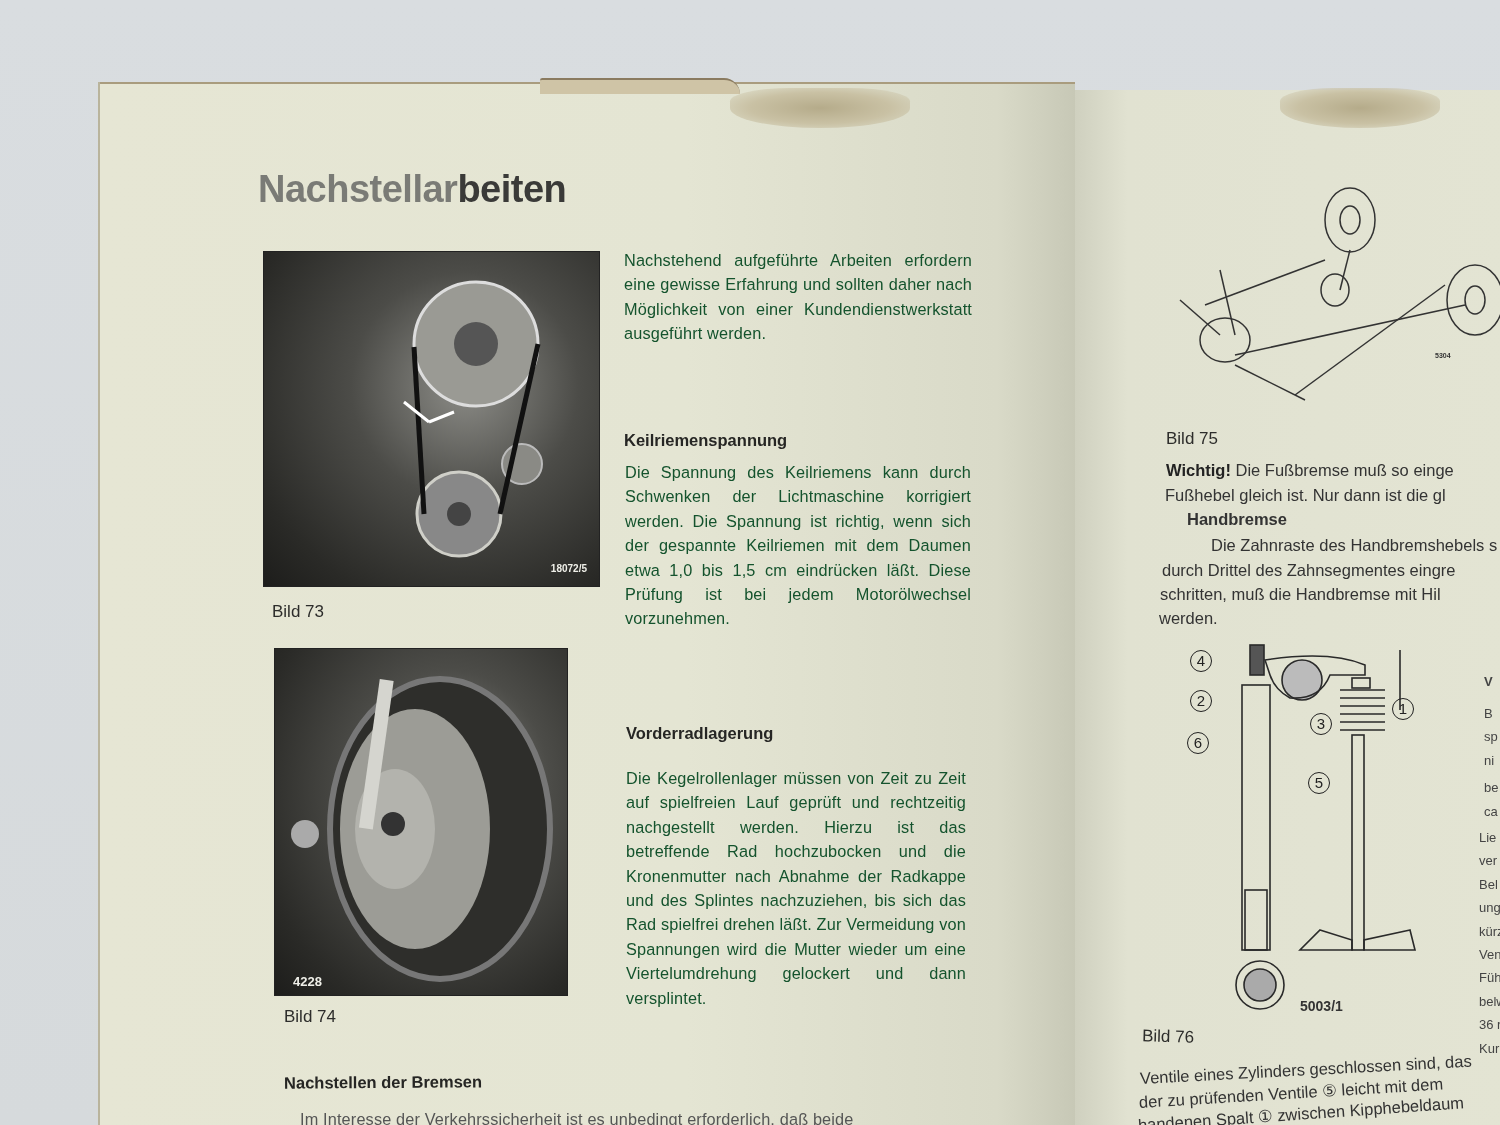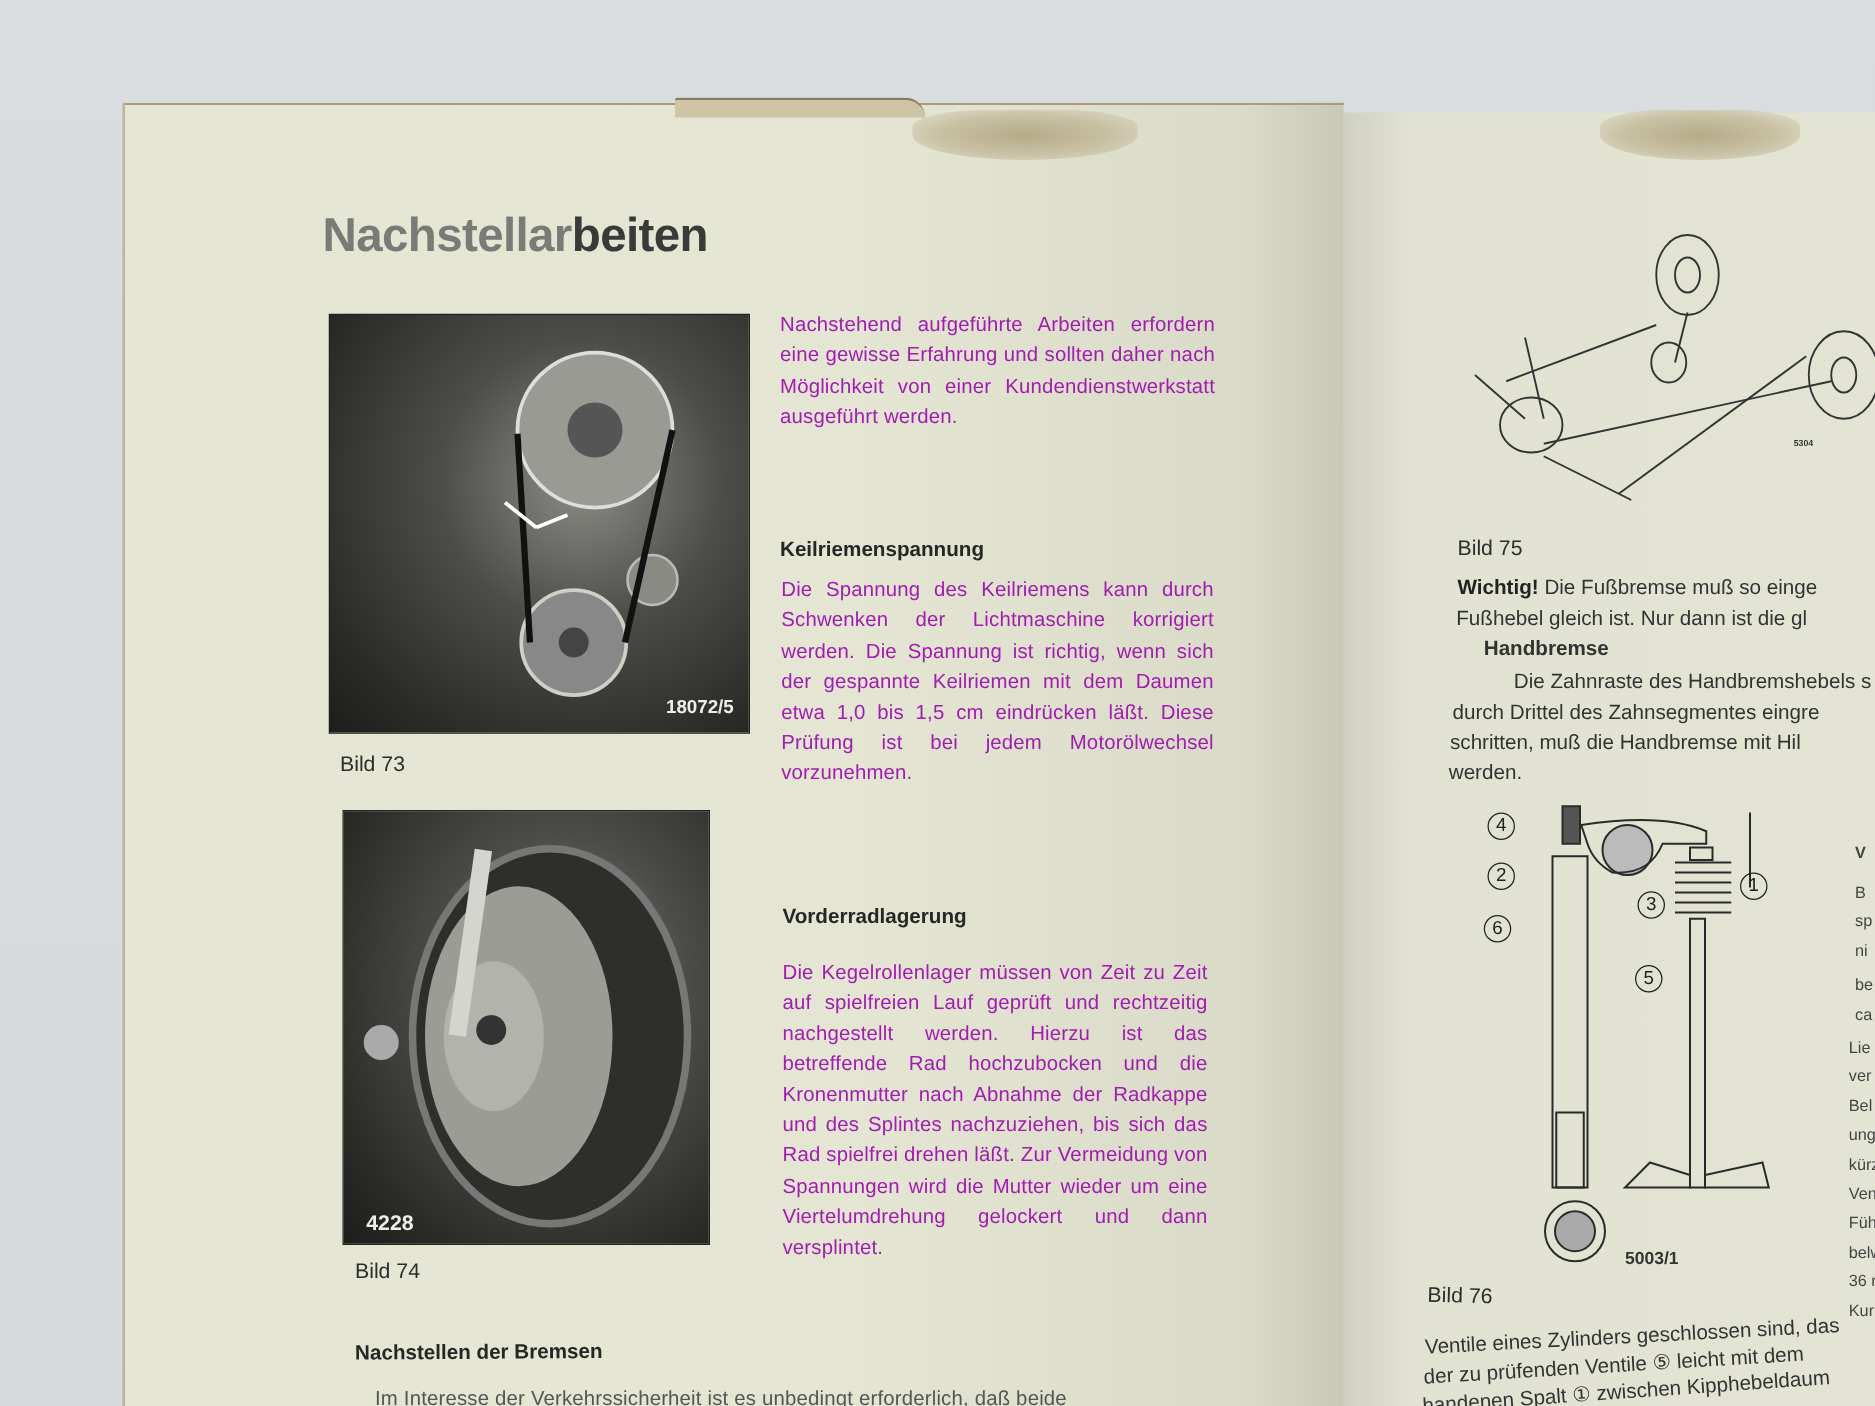--- a/index.html
+++ b/index.html
@@ -27,25 +27,25 @@
   .title {
     left:258px; top:168px; font-size:38px; font-weight:bold; letter-spacing:-0.5px;
     color:#3a3a38;
   }
   .title .t-light { color:#7a7b76; }
   .photo {
     background: radial-gradient(ellipse at 60% 40%,#8d8d88 0%,#4c4c48 40%,#2a2a27 80%,#1d1d1b 100%);
     border:1px solid #222;
   }
   .photo-label {
-    font-family:"Liberation Sans", sans-serif; font-weight:bold; color:#efefe8; font-size:15px;
+    font-family:"Liberation Sans", sans-serif; font-weight:bold; color:#efefe8; font-size:10px;
   }
   .caption { font-size:17px; color:#2d2d2b; }
   .body-text {
-    font-size:16.3px; line-height:24.4px; color:#a21caf; text-align:justify;
+    font-size:16.3px; line-height:24.4px; color:#14532d; text-align:justify;
     text-align-last:left; letter-spacing:0.15px;
   }
   .subhead { font-size:16.5px; font-weight:bold; color:#262624; }
   .right-text { font-size:16.5px; line-height:24.5px; color:#333; white-space:nowrap; }
   .right-text b { color:#222; }
   .edge-col { font-size:13px; line-height:23.5px; color:#444; white-space:nowrap; }
   .callout {
     position:absolute; width:20px; height:20px; border:1.6px solid #222; border-radius:50%;
     font-size:15px; line-height:20px; text-align:center; color:#222; background:transparent;
   }
@@ -79,21 +79,21 @@
 
 <div class="abs photo" style="left:274px;top:648px;width:292px;height:346px;">
   <svg width="292" height="346">
     <ellipse cx="165" cy="180" rx="110" ry="150" fill="#2e2e2b" stroke="#777" stroke-width="6"></ellipse>
     <ellipse cx="140" cy="180" rx="75" ry="120" fill="#9c9c96"></ellipse>
     <ellipse cx="120" cy="180" rx="40" ry="60" fill="#b3b3ad"></ellipse>
     <rect x="95" y="30" width="14" height="150" fill="#d5d5cf" transform="rotate(8 100 100)"></rect>
     <circle cx="118" cy="175" r="12" fill="#333"></circle>
     <circle cx="30" cy="185" r="14" fill="#aaa"></circle>
   </svg>
-  <div class="abs photo-label" style="left:18px;bottom:6px;font-size:17px;">4228</div>
+  <div class="abs photo-label" style="left:18px;bottom:6px;font-size:13px;">4228</div>
 </div>
 <div class="abs caption" style="left:284px;top:1007px;">Bild 74</div>
 
 <div class="abs body-text" style="left:624px;top:248px;width:348px;">Nachstehend aufgeführte Arbeiten erfordern eine gewisse Erfahrung und sollten daher nach Möglichkeit von einer Kundendienstwerkstatt ausgeführt werden.</div>
 
 <div class="abs subhead" style="left:624px;top:431px;">Keilriemenspannung</div>
 <div class="abs body-text" style="left:625px;top:460px;width:346px;">Die Spannung des Keilriemens kann durch Schwenken der Lichtmaschine korrigiert werden. Die Spannung ist richtig, wenn sich der gespannte Keilriemen mit dem Daumen etwa 1,0 bis 1,5 cm eindrücken läßt. Diese Prüfung ist bei jedem Motorölwechsel vorzunehmen.</div>
 
 <div class="abs subhead" style="left:626px;top:724px;">Vorderradlagerung</div>
 <div class="abs body-text" style="left:626px;top:766px;width:340px;">Die Kegelrollenlager müssen von Zeit zu Zeit auf spielfreien Lauf geprüft und rechtzeitig nachgestellt werden. Hierzu ist das betreffende Rad hochzubocken und die Kronenmutter nach Abnahme der Radkappe und des Splintes nachzuziehen, bis sich das Rad spielfrei drehen läßt. Zur Vermeidung von Spannungen wird die Mutter wieder um eine Viertelumdrehung gelockert und dann versplintet.</div>

